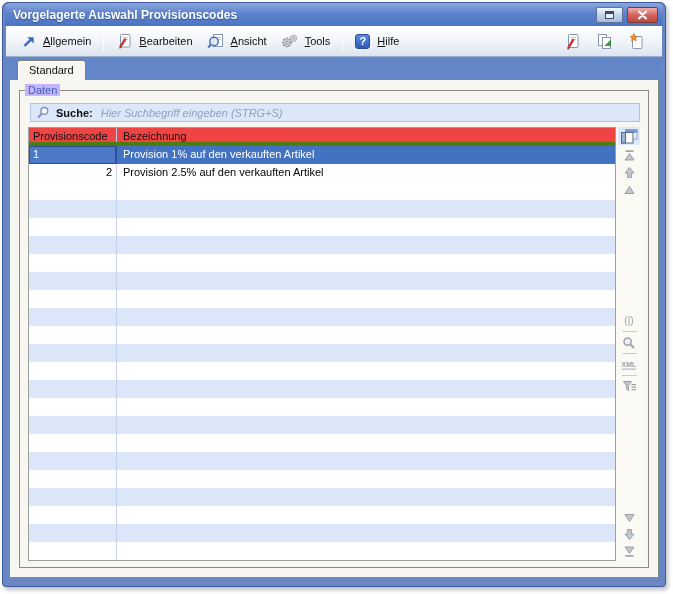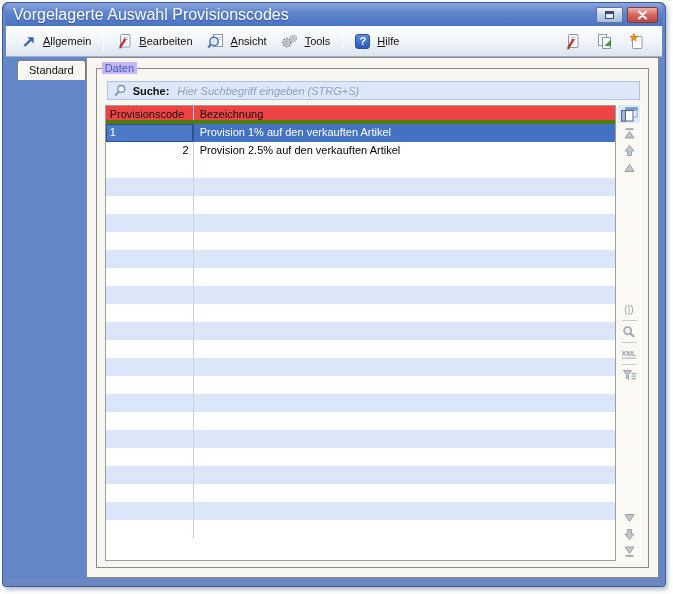--- a/index.html
+++ b/index.html
@@ -10,21 +10,21 @@
   
   .window{position:absolute;left:2px;top:2px;width:664px;height:585px;
     background:#6b87c3;border:1px solid #3d5a9e;border-radius:6px 6px 4px 4px;
     box-shadow:2px 3px 4px rgba(130,138,152,.55);display:flex;flex-direction:column;
     padding:0 3px 8px 3px;}
 
   
   .titlebar{height:23px;margin:0 -1px;display:flex;align-items:center;
     background:linear-gradient(#8aa6de 0%,#5d83cc 45%,#4a74c4 100%);
     border-radius:5px 5px 0 0;padding:0 5px 0 8px;}
-  .title-text{color:#ffffff;font-size:16px;font-weight:normal;flex:1;
+  .title-text{color:#ffffff;font-size:12px;font-weight:bold;flex:1;
     text-shadow:0 1px 1px rgba(30,50,100,.55);white-space:nowrap;}
   .tb-btn{height:16px;border-radius:2px;margin-left:4px;display:flex;
     align-items:center;justify-content:center;cursor:default;}
   .btn-restore{width:27px;background:linear-gradient(#f6faff,#c2d2ea 50%,#a8bcdc);
     border:1px solid #5f7298;}
   .restore-glyph{width:9px;height:8px;border:1px solid #3c4a6e;border-top:3px solid #3c4a6e;
     background:#e8eef8;}
   .btn-close{width:31px;background:linear-gradient(#f0b0a8,#d4645c 50%,#bc4840);
     border:1px solid #7e3c38;}
 
@@ -35,21 +35,21 @@
     font-size:11px;color:#101010;white-space:nowrap;cursor:default;}
   .menu-item u{text-decoration:underline;}
   .tb-sep{width:1px;height:20px;background:#a9b5c8;border-right:1px solid #fdfdfe;margin:0 5px;}
   .tb-right{margin-left:auto;display:flex;align-items:center;gap:12px;padding-right:8px;}
   .tb-icon{width:20px;height:18px;display:flex;align-items:center;justify-content:center;}
   .help-badge{width:15px;height:15px;border-radius:3px;color:#fff;font-weight:bold;
     font-size:11px;display:flex;align-items:center;justify-content:center;
     background:linear-gradient(#5c8ce0,#2a5cba);border:1px solid #2a4c96;}
 
   
-  .content{flex:1;background:#6286c8;display:flex;flex-direction:row;margin:0 -1px;
+  .content{flex:1;background:#6286c8;display:flex;flex-direction:column;margin:0 -1px;
     padding:0 4px;}
   .tabstrip{height:22px;display:flex;align-items:flex-end;padding-left:8px;}
   .tab{background:#f7f6f0;border:1px solid #7d7d78;border-bottom:none;
     border-radius:3px 3px 0 0;padding:3px 11px 4px 11px;font-size:11px;color:#101010;
     position:relative;top:1px;z-index:2;box-shadow:inset 1px 1px 0 #ffffff;}
   .tabpage{flex:1;background:#f7f6f0;border:1px solid #888882;display:flex;
     flex-direction:column;position:relative;z-index:1;min-height:0;}
 
   
   .groupbox{flex:1;margin:10px 9px 9px 9px;border:1px solid #8b8b83;position:relative;

